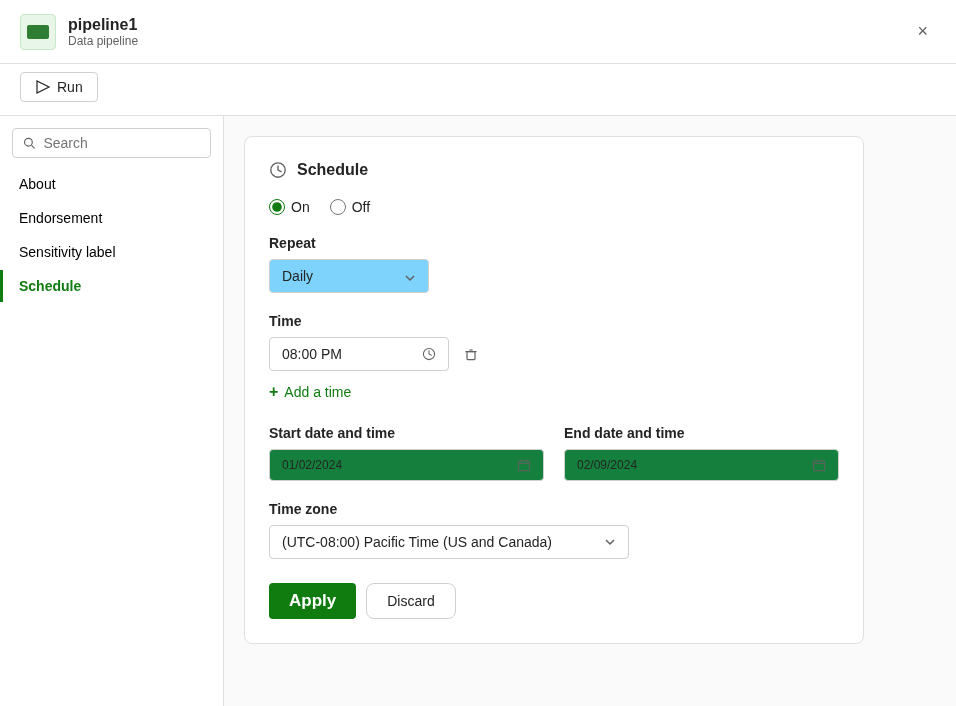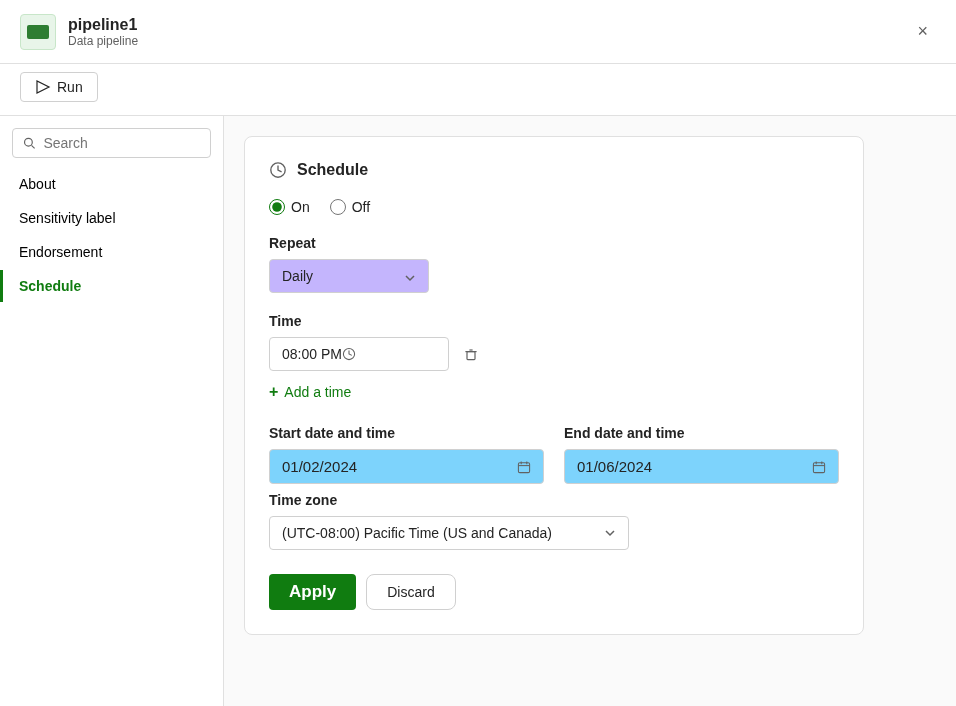--- a/index.html
+++ b/index.html
@@ -78,47 +78,47 @@
       width: 16px; height: 16px; accent-color: #107c10; cursor: pointer;
     }
     .radio-label { font-size: 14px; color: #242424; }
 
     .field-section { margin-bottom: 20px; }
     .field-label { font-size: 14px; font-weight: 600; margin-bottom: 8px; color: #242424; }
 
     .select-input {
       display: flex; align-items: flex-end; justify-content: space-between;
       border: 1px solid #d0d0d0; border-radius: 4px; padding: 8px 12px;
-      cursor: pointer; background: #c4b5fd; width: 160px; font-size: 14px;
+      cursor: pointer; background: #7dd3fc; width: 160px; font-size: 14px;
     }
 
     .time-row { display: flex; align-items: center; gap: 8px; margin-bottom: 8px; }
     .time-input {
-      display: flex; align-items: center; 
+      display: flex; align-items: center; justify-content: space-between;
       border: 1px solid #d0d0d0; border-radius: 4px; padding: 8px 12px;
       width: 180px; background: #fff; font-size: 14px;
     }
     .delete-btn {
       background: none; border: none; cursor: pointer;
       color: #616161; padding: 6px; border-radius: 4px;
       display: flex; align-items: center; justify-content: center;
     }
 
     .add-time-btn {
       display: flex; align-items: center; gap: 6px;
       color: #107c10; background: none; border: none;
       cursor: pointer; font-size: 14px; padding: 4px 0;
     }
 
-    .date-row { display: flex; gap: 20px; margin-bottom: 8px; }
+    .date-row { display: flex; gap: 20px; margin-bottom: 20px; }
     .date-field { flex: 1; }
     .date-input {
       display: flex; align-items: center; justify-content: space-between;
       border: 1px solid #d0d0d0; border-radius: 4px; padding: 8px 12px;
-      background: #7dd3fc; font-size: 15px; cursor: pointer;
+      background: #15803d; font-size: 12px; cursor: pointer;
     }
 
     .timezone-select {
       display: flex; align-items: center; justify-content: space-between;
       border: 1px solid #d0d0d0; border-radius: 4px; padding: 8px 12px;
       background: #fff; font-size: 14px; cursor: pointer; width: 100%; max-width: 360px;
     }
 
     .action-row { display: flex; gap: 10px; margin-top: 24px; }
     .apply-btn {
@@ -167,24 +167,24 @@
         <circle cx="7" cy="7" r="5" stroke="#616161" stroke-width="1.5"></circle>
         <line x1="11" y1="11" x2="15" y2="15" stroke="#616161" stroke-width="1.5"></line>
       </svg>
       <input type="text" placeholder="Search" style="">
     </div>
 
     <div class="nav-item">
       <span>About</span>
     </div>
     <div class="nav-item">
+      <span>Endorsement</span>
+    </div>
+    <div class="nav-item">
       <span>Sensitivity label</span>
-    </div>
-    <div class="nav-item">
-      <span>Endorsement</span>
     </div>
     <div class="nav-item active">
       <span>Schedule</span>
     </div>
   </div>
 
   <div class="content-area scrollbar">
     <div class="schedule-card">
 
       <div class="card-header">
@@ -251,21 +251,21 @@
               <rect x="2" y="4" width="16" height="14" rx="2" stroke="#616161" stroke-width="1.5"></rect>
               <line x1="2" y1="8" x2="18" y2="8" stroke="#616161" stroke-width="1.5"></line>
               <line x1="6" y1="2" x2="6" y2="6" stroke="#616161" stroke-width="1.5"></line>
               <line x1="14" y1="2" x2="14" y2="6" stroke="#616161" stroke-width="1.5"></line>
             </svg>
           </div>
         </div>
         <div class="date-field">
           <div class="field-label">End date and time</div>
           <div class="date-input">
-            <span>01/06/2024</span>
+            <span>02/09/2024</span>
             <svg width="14" height="14" viewBox="0 0 20 20" fill="none">
               <rect x="2" y="4" width="16" height="14" rx="2" stroke="#616161" stroke-width="1.5"></rect>
               <line x1="2" y1="8" x2="18" y2="8" stroke="#616161" stroke-width="1.5"></line>
               <line x1="6" y1="2" x2="6" y2="6" stroke="#616161" stroke-width="1.5"></line>
               <line x1="14" y1="2" x2="14" y2="6" stroke="#616161" stroke-width="1.5"></line>
             </svg>
           </div>
         </div>
       </div>
 

